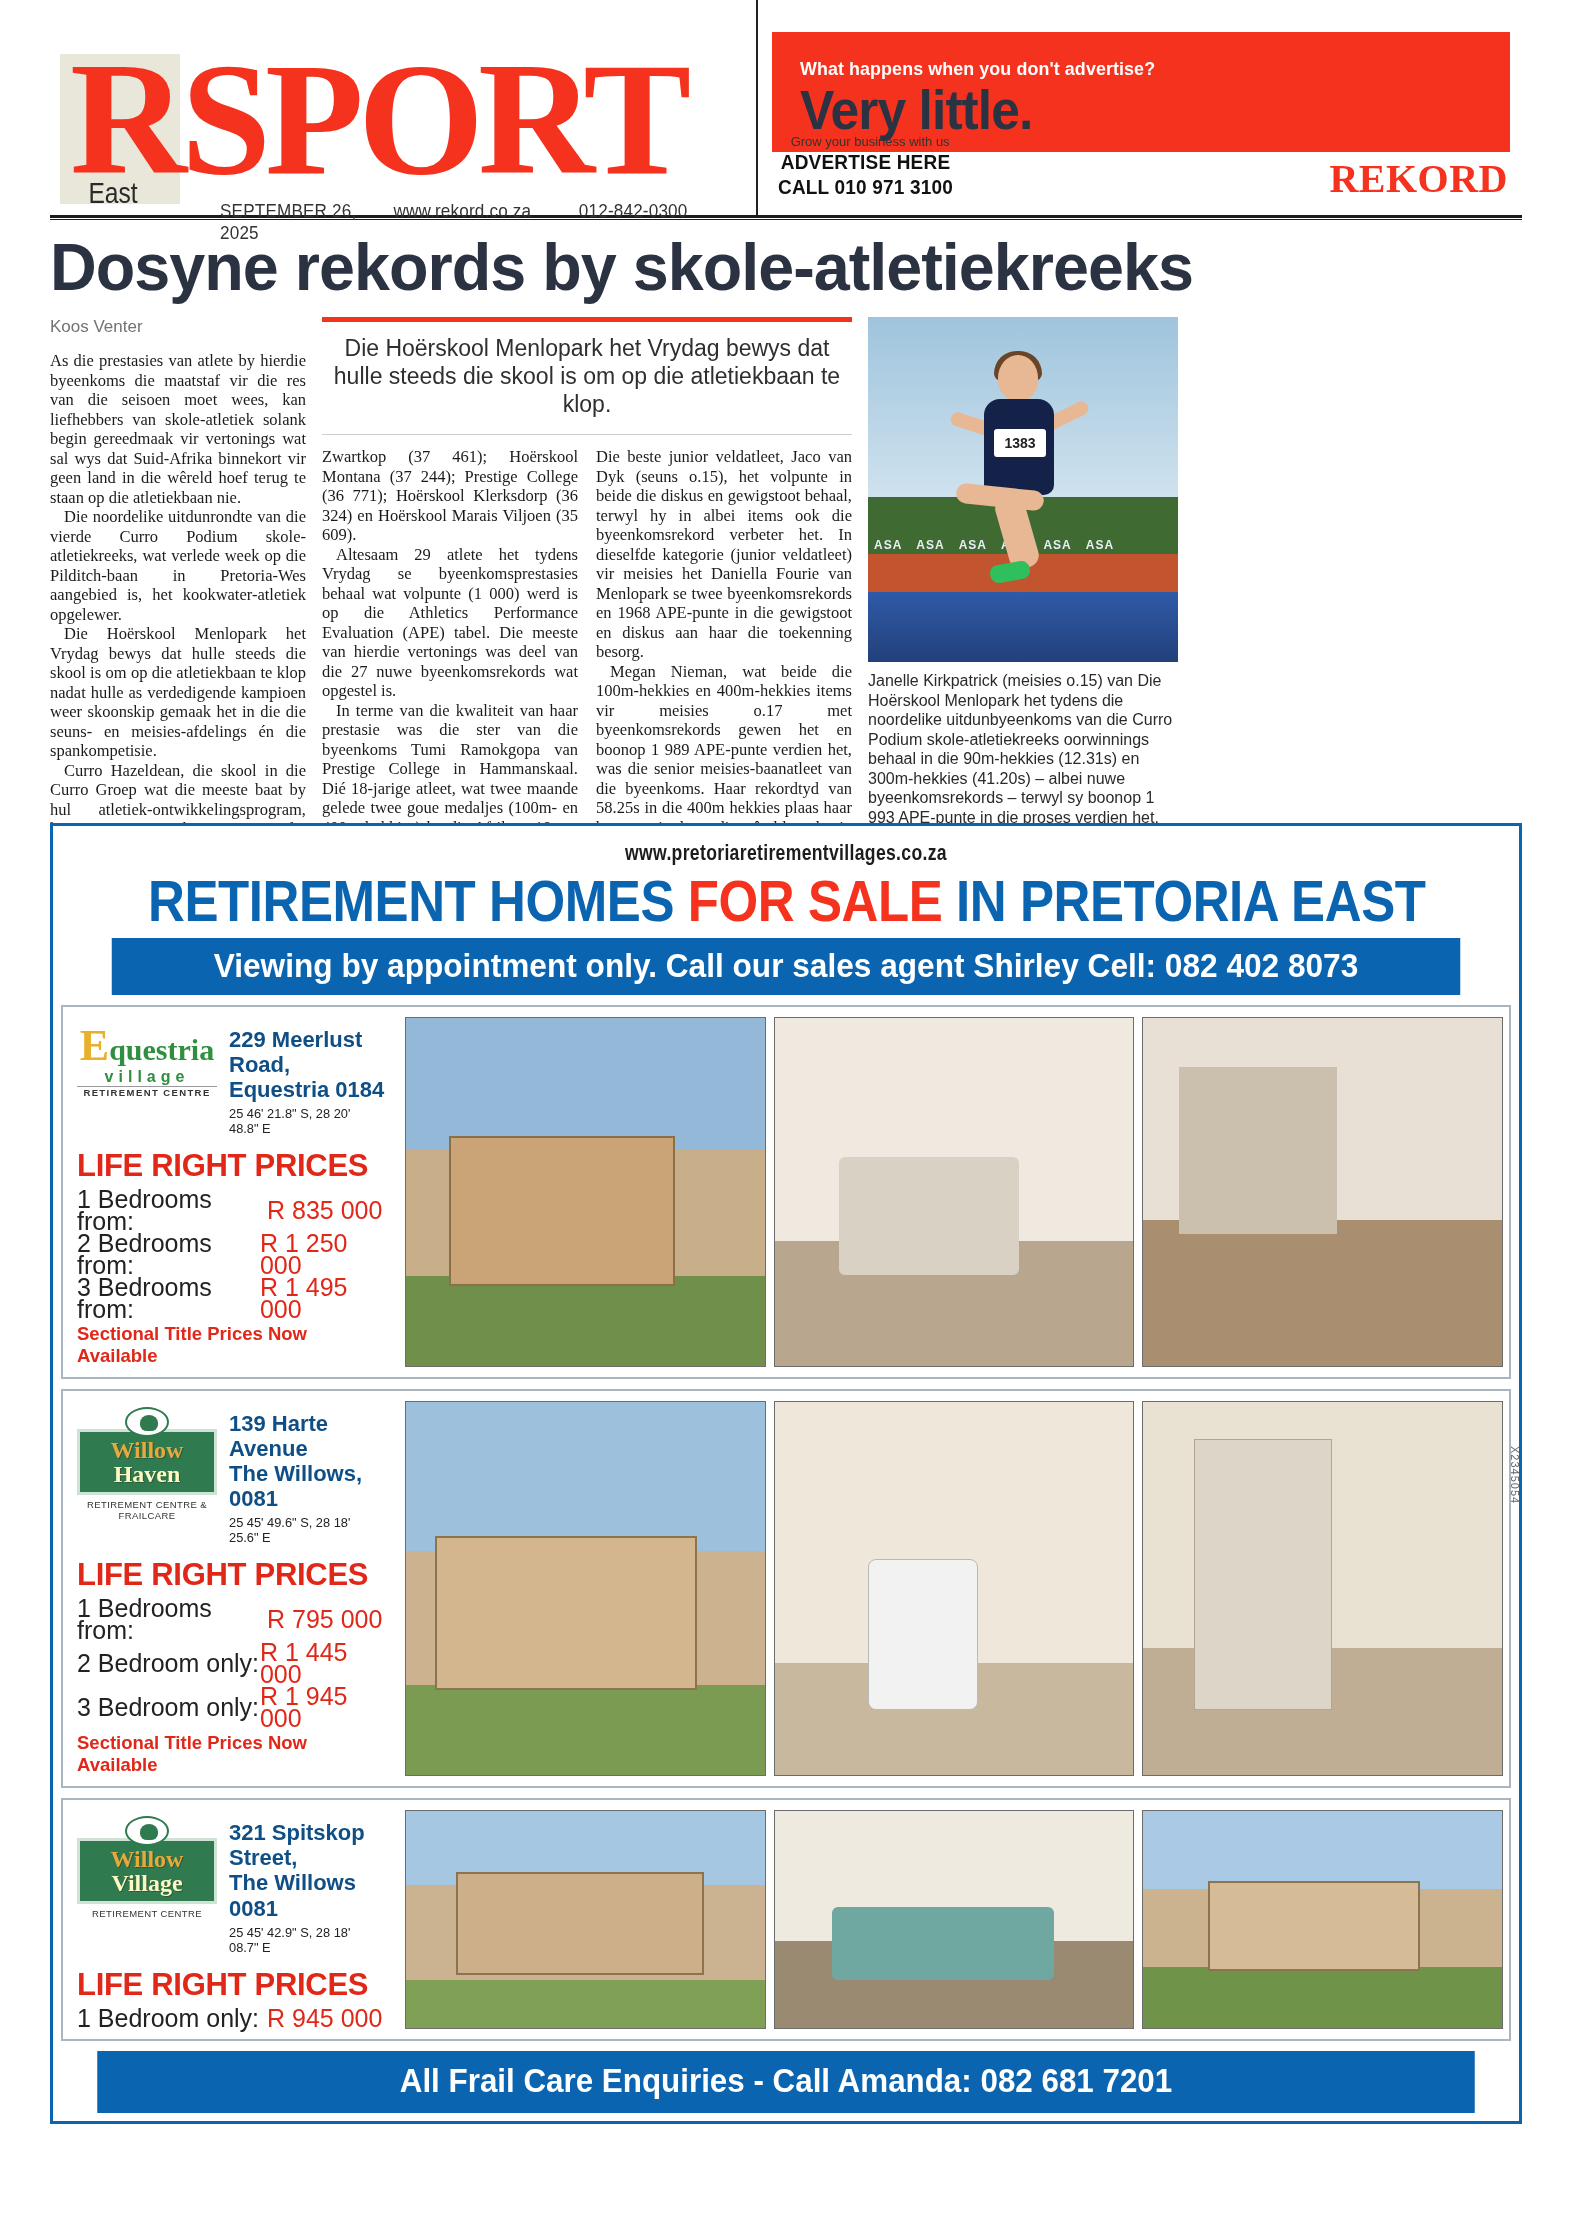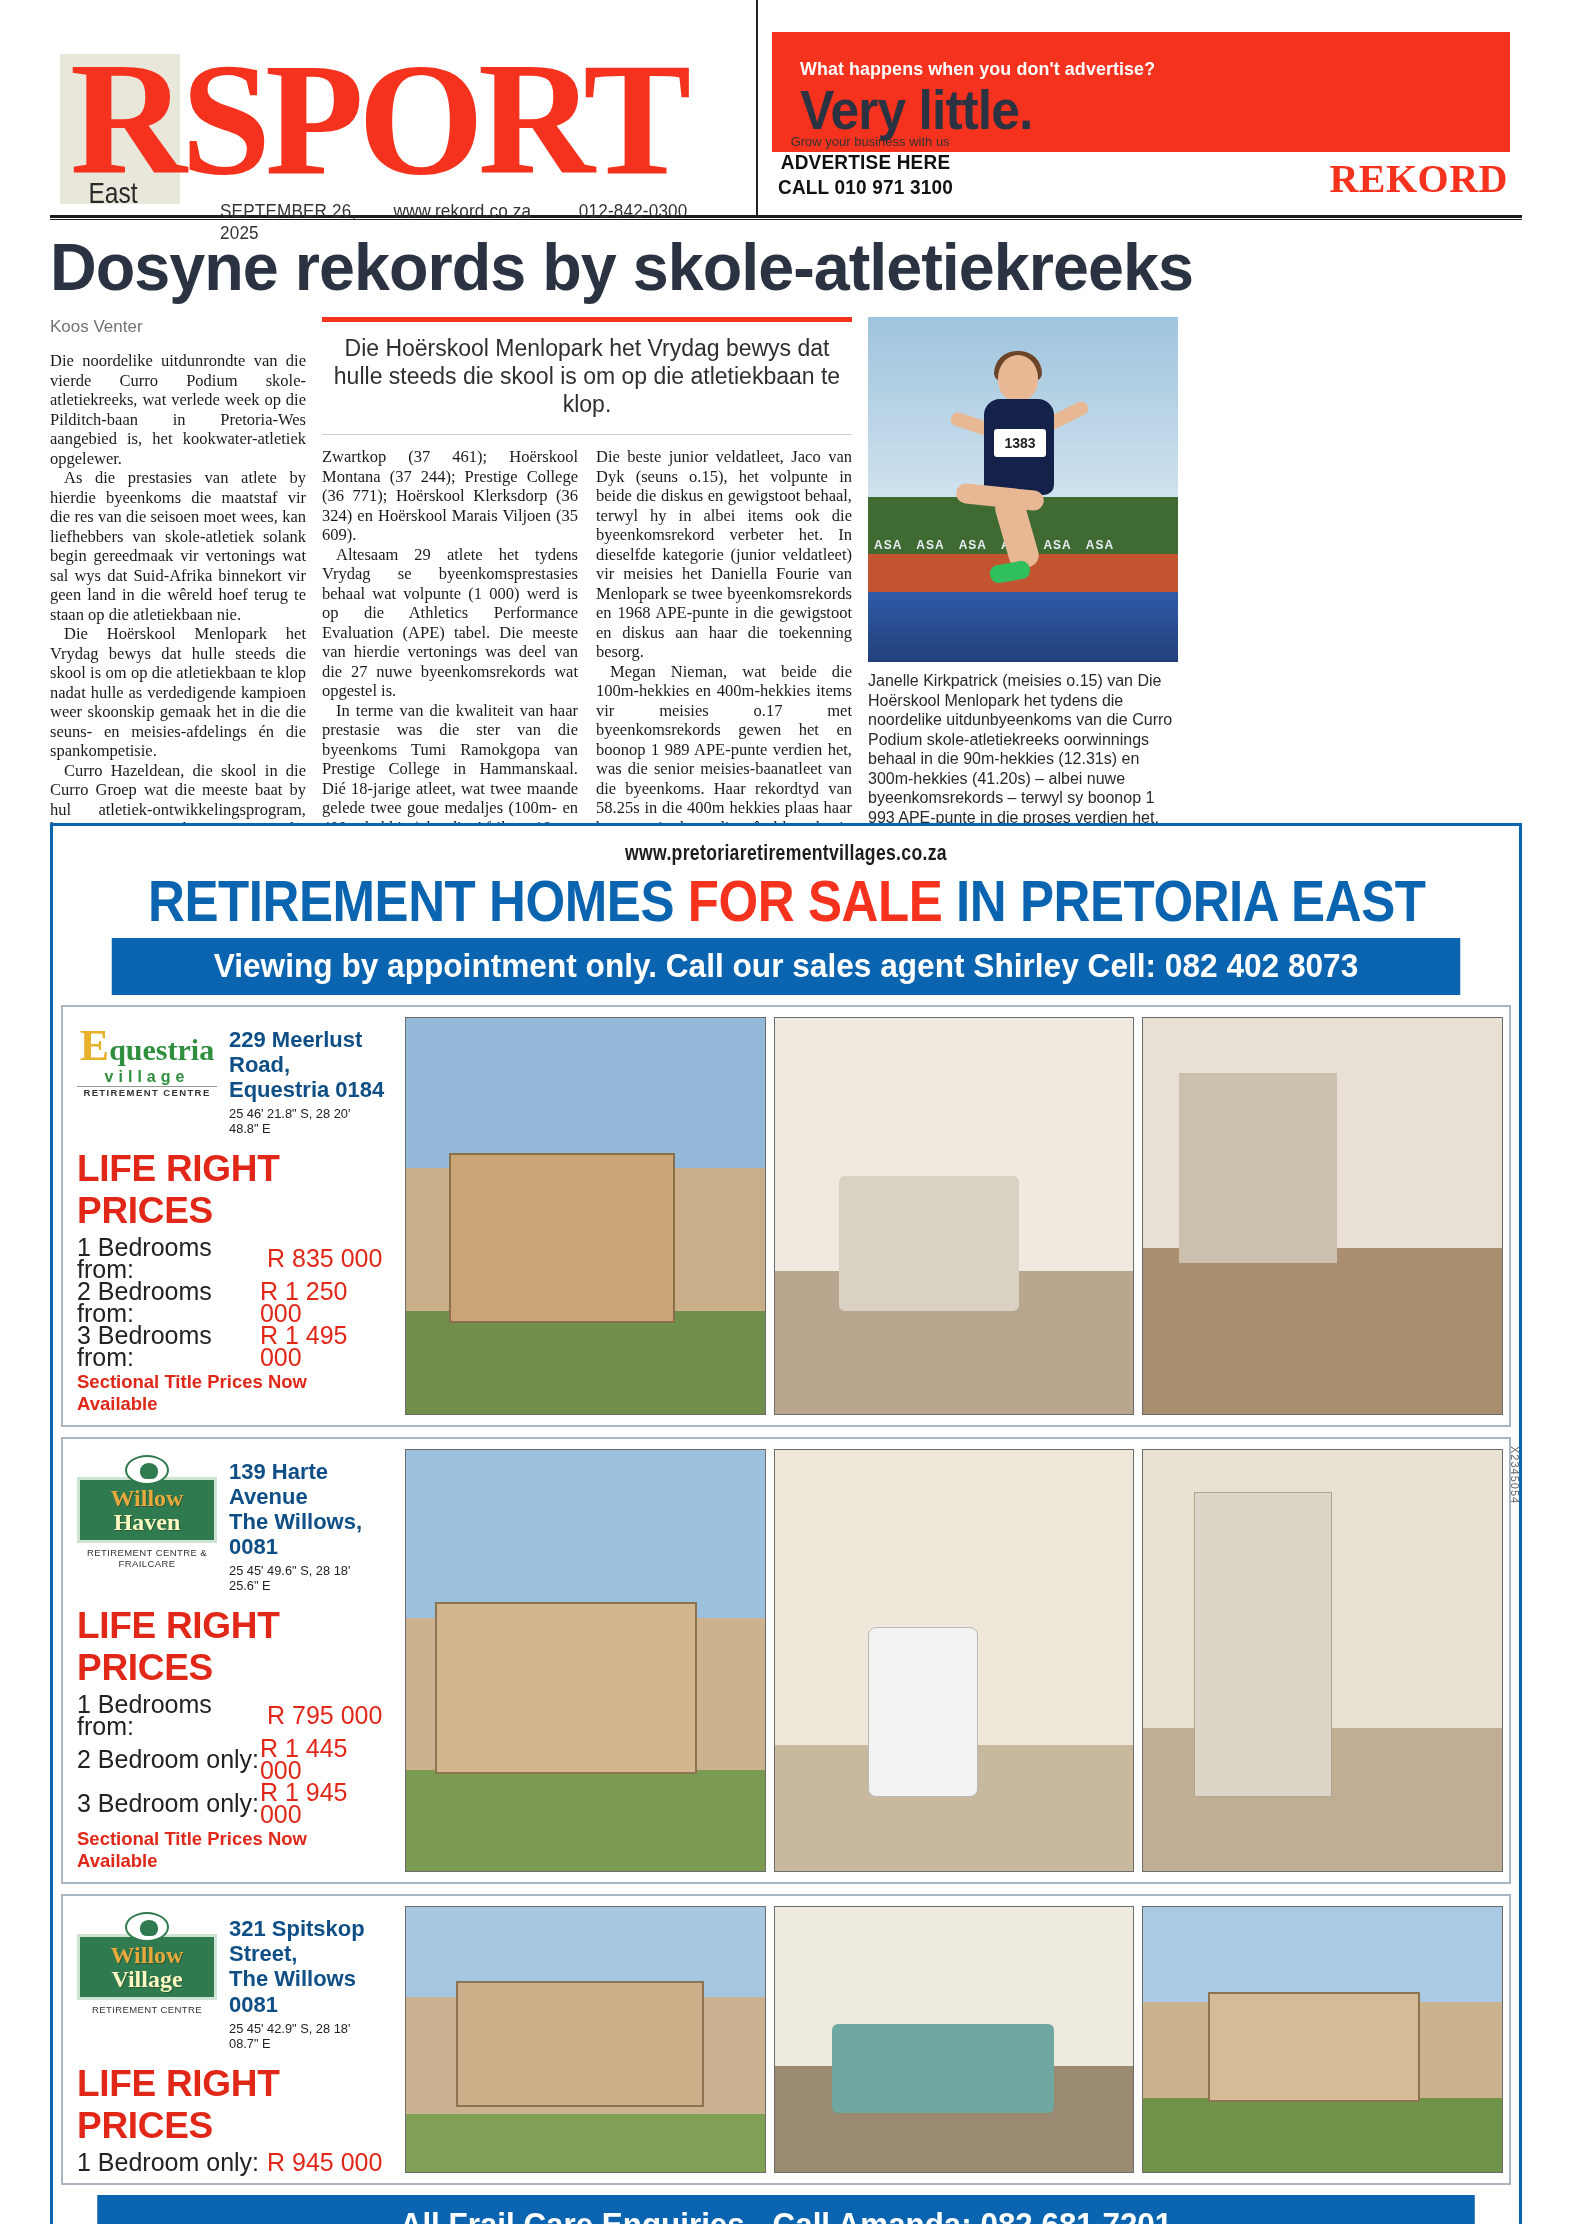--- a/index.html
+++ b/index.html
@@ -273,21 +273,21 @@
   .l-addr .street{
     font-size:22px; font-weight:700; color:#0f4f86; line-height:1.14;
     font-family:"Liberation Sans",sans-serif;
   }
   .l-addr .gps{
     font-size:13.5px; color:#222; margin-top:4px;
     font-family:"Liberation Sans Narrow","Liberation Sans",sans-serif;
     transform:scaleX(.95); transform-origin:left center;
   }
   .l-lrp{
-    color:#e02718; font-size:37px; font-weight:700; margin:12px 0 4px;
+    color:#e02718; font-size:31px; font-weight:700; margin:12px 0 4px;
     font-family:"Liberation Sans",sans-serif; letter-spacing:-.3px;
   }
   .prow{ display:flex; font-size:25px; line-height:22px;align-items:center; }
   .prow .lbl{ width:190px; color:#222; }
   .prow .val{ color:#e02718; font-weight:400; }
   .l-note{
     color:#e02718; font-weight:700; font-size:18.5px; margin-top:3px;
     font-family:"Liberation Sans",sans-serif;
   }
   .l-photos{ flex:1 1 auto; display:flex; gap:8px; padding-left:6px; }
@@ -378,22 +378,22 @@
 </div>
 <div class="mh-rule"></div>
 
 <div class="headline">Dosyne rekords by skole-atletiekreeks</div>
 
 <div class="article">
 
   <div class="col c1">
     <div class="byline">Koos Venter</div>
     <div class="body-col">
+      <p>As die prestasies van atlete by hierdie byeenkoms die maatstaf vir die res van die seisoen moet wees, kan liefhebbers van skole-atletiek solank begin gereedmaak vir vertonings wat sal wys dat Suid-Afrika binnekort vir geen land in die wêreld hoef terug te staan op die atletiekbaan nie.</p>
       <p>Die noordelike uitdunrondte van die vierde Curro Podium skole-atletiekreeks, wat verlede week op die Pilditch-baan in Pretoria-Wes aangebied is, het kookwater-atletiek opgelewer.</p>
-      <p>As die prestasies van atlete by hierdie byeenkoms die maatstaf vir die res van die seisoen moet wees, kan liefhebbers van skole-atletiek solank begin gereedmaak vir vertonings wat sal wys dat Suid-Afrika binnekort vir geen land in die wêreld hoef terug te staan op die atletiekbaan nie.</p>
       <p>Die Hoërskool Menlopark het Vrydag bewys dat hulle steeds die skool is om op die atletiekbaan te klop nadat hulle as verdedigende kampioen weer skoonskip gemaak het in die die seuns- en meisies-afdelings én die spankompetisie.</p>
       <p>Curro Hazeldean, die skool in die Curro Groep wat die meeste baat by hul atletiek-ontwikkelingsprogram, het egter 'n waarskuwing gerig dat Menlopark nie op hul louere kan rus nie. Dié skool het tweede geëindig in die spankompetisie sowel as die seuns-afdeling, terwyl hul meisies vierde in dié afdeling was.</p>
       <p>Ses van die 10 topspanne by die byeenkoms is van Pretoria. Die top-10 is Die Hoërskool Menlopark (41 440 punte); Curro Hazeldean (40 046); Helpmekaar Kollege (38 792); Hoërskool Noordheuwel (38 589); Hoërskool Waterkloof (37 972); Hoërskool</p>
     </div>
   </div>
 
   <div class="midcol">
     <div class="standfirst">Die Hoërskool Menlopark het Vrydag bewys dat hulle steeds die skool is om op die atletiekbaan te klop.</div>
     <div class="twocol">
       <div class="body-col">

